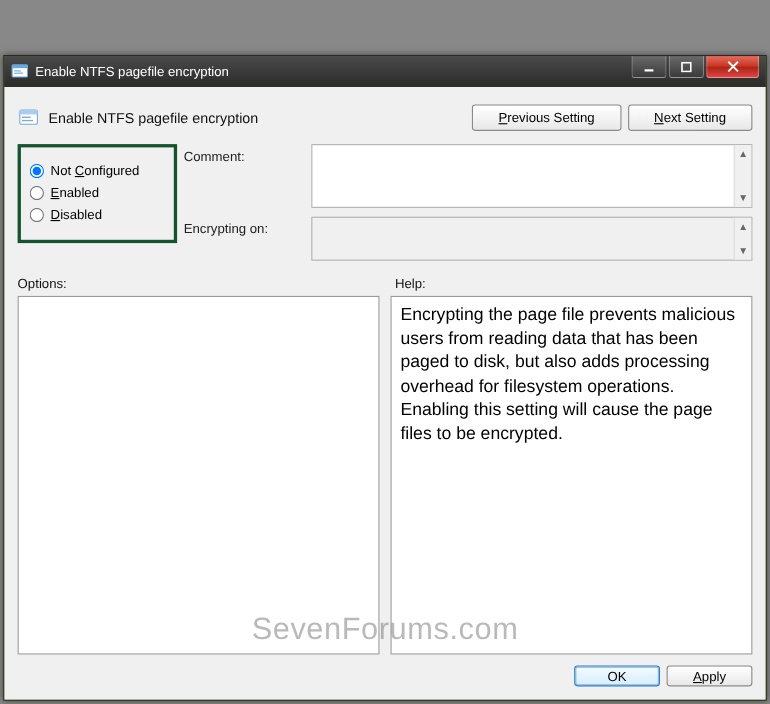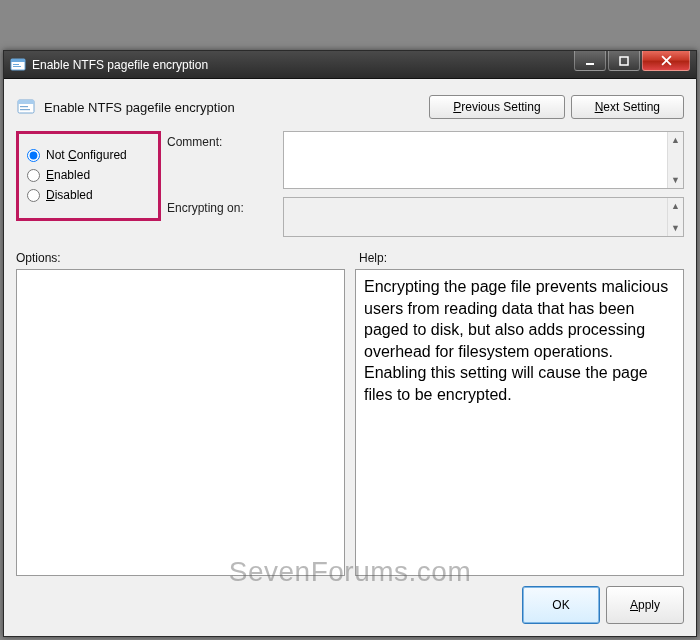--- a/index.html
+++ b/index.html
@@ -102,21 +102,21 @@
     margin-top: 6px;
     display: grid;
     grid-template-columns: 145px 110px 1fr;
     grid-template-rows: auto auto;
     column-gap: 6px;
     row-gap: 8px;
     align-items: start;
   }
   .radio-cell {
     grid-row: 1 / span 2;
-    border: 3px solid #be185d;
+    border: 3px solid #14532d;
     padding: 8px 6px 10px 6px;
     background: transparent;
   }
   .radio-line {
     display: flex; align-items: center;
     margin: 6px 0;
   }
   .radio-line input { margin: 0 6px 0 2px; }
   .radio-line label .ul { text-decoration: underline; }
 
@@ -174,21 +174,21 @@
   }
   .help-panel { white-space: pre-wrap; }
 
   .footer {
     margin-top: 10px;
     display: flex;
     justify-content: flex-end;
     gap: 6px;
   }
   .dlg-btn {
-    height: 38px;
+    height: 19px;
     min-width: 78px;
     background: linear-gradient(to bottom, #fff, #e8e8e8);
     border: 1px solid #8a8a8a;
     border-radius: 3px;
     font-size: 12px;
     cursor: default;
   }
   .dlg-btn.default {
     border: 1px solid #2f7bbf;
     box-shadow: 0 0 0 1px #7fb7e6 inset;

